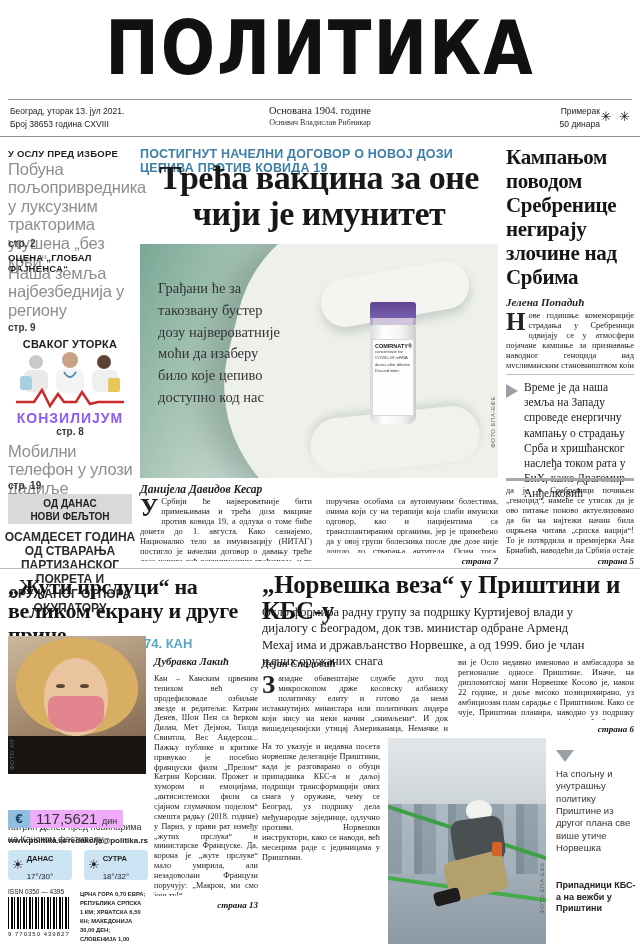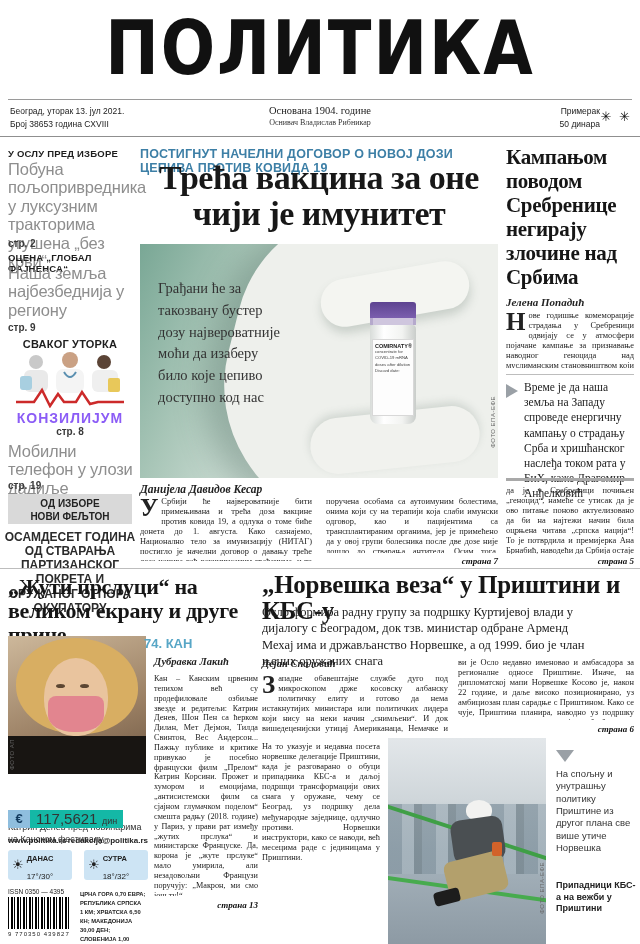--- a/index.html
+++ b/index.html
@@ -83,21 +83,21 @@
   .helmet{position:absolute;left:78px;top:62px;width:26px;height:20px;background:#f2f2f0;border-radius:50% 50% 40% 40%;}
   .jacket{position:absolute;left:64px;top:80px;width:52px;height:44px;background:#4a4f52;border-radius:10px;transform:rotate(-8deg);}
   .pants{position:absolute;left:58px;top:118px;width:60px;height:40px;background:#b3a06c;border-radius:8px;transform:rotate(-14deg);}
   .boot{position:absolute;left:46px;top:152px;width:26px;height:14px;background:#1d1d1d;border-radius:4px;transform:rotate(-14deg);}
   .gear{position:absolute;left:104px;top:104px;width:10px;height:14px;background:#d2622a;border-radius:2px;}
   .tri-down{width:0;height:0;border-left:9px solid transparent;border-right:9px solid transparent;border-top:12px solid #9aa0a6;}
   .caption-b{font-family:"Liberation Sans",sans-serif;font-weight:bold;font-size:9px;line-height:1.3;color:#222;}
   
   .euro-sq{width:22px;height:18px;background:#8fbede;color:#123a5e;font-weight:bold;font-size:13px;
            text-align:center;line-height:18px;font-family:"Liberation Sans",sans-serif;}
-  .euro-val{background:#14b8a6;height:18px;line-height:18px;padding:0 6px;font-family:"Liberation Sans",sans-serif;color:#333;}
+  .euro-val{background:#f0abfc;height:18px;line-height:18px;padding:0 6px;font-family:"Liberation Sans",sans-serif;color:#333;}
   .euro-num{font-size:15px;}
   .euro-unit{font-size:9px;}
   .sites{font-family:"Liberation Sans",sans-serif;font-weight:bold;font-size:8px;color:#222;}
   .wbox{width:64px;height:30px;background:#cde4f4;border-radius:3px;display:flex;align-items:center;padding-left:4px;box-sizing:border-box;}
   .sun{font-size:13px;color:#222;margin-right:3px;}
   .wlbl{font-family:"Liberation Sans",sans-serif;font-weight:bold;font-size:7.5px;color:#222;line-height:1.3;}
   .wtmp{font-family:"Liberation Sans",sans-serif;font-size:8px;color:#222;}
   .issn{font-family:"Liberation Sans",sans-serif;font-size:6.5px;color:#222;}
   .barcode{width:62px;height:32px;background:repeating-linear-gradient(90deg,#000 0 1px,#fff 1px 3px,#000 3px 5px,#fff 5px 6px);}
   .bdigits{font-family:"Liberation Sans",sans-serif;font-size:6px;color:#222;letter-spacing:1px;}
@@ -150,21 +150,21 @@
       <polyline points="2,50 20,50 28,38 36,54 44,42 50,50 62,50 68,40 76,52 84,50 110,50" fill="none" stroke="#cc2a2a" stroke-width="2.5"></polyline>
     </svg>
   </div>
   <div class="abs konz center" style="top:410px;left:8px;width:124px;">КОНЗИЛИЈУМ</div>
   <div class="abs lp center" style="top:426px;left:8px;width:124px;">стр. 8</div>
 
   <div class="abs lh" style="top:442px;left:8px;width:126px;">Мобилни телефон у улози дадиље</div>
   <div class="abs lp" style="top:480px;left:8px;">стр. 19</div>
 
   <div class="abs graybox" style="top:494px;left:8px;width:124px;height:27px;">
-    <div>ОД ИЗБОРЕ</div>
+    <div>ОД ДАНАС</div>
     <div>НОВИ ФЕЉТОН</div>
   </div>
   <div class="abs felj" style="top:530px;left:4px;width:132px;">ОСАМДЕСЕТ ГОДИНА ОД СТВАРАЊА ПАРТИЗАНСКОГ ПОКРЕТА И ОРУЖАНОГ ОТПОРА ОКУПАТОРУ</div>
 
   <div class="abs kicker-main" style="top:147px;left:140px;width:358px;">ПОСТИГНУТ НАЧЕЛНИ ДОГОВОР О НОВОЈ ДОЗИ ЦЕПИВА ПРОТИВ КОВИДА 19</div>
   <div class="abs headline-main" style="top:160px;left:140px;width:358px;">Трећа вакцина за оне чији је имунитет угрожен</div>
 
   <div class="abs photo-main" style="top:244px;left:140px;width:358px;height:234px;">
     <div class="glove"></div>
     <div class="finger-top"></div>

